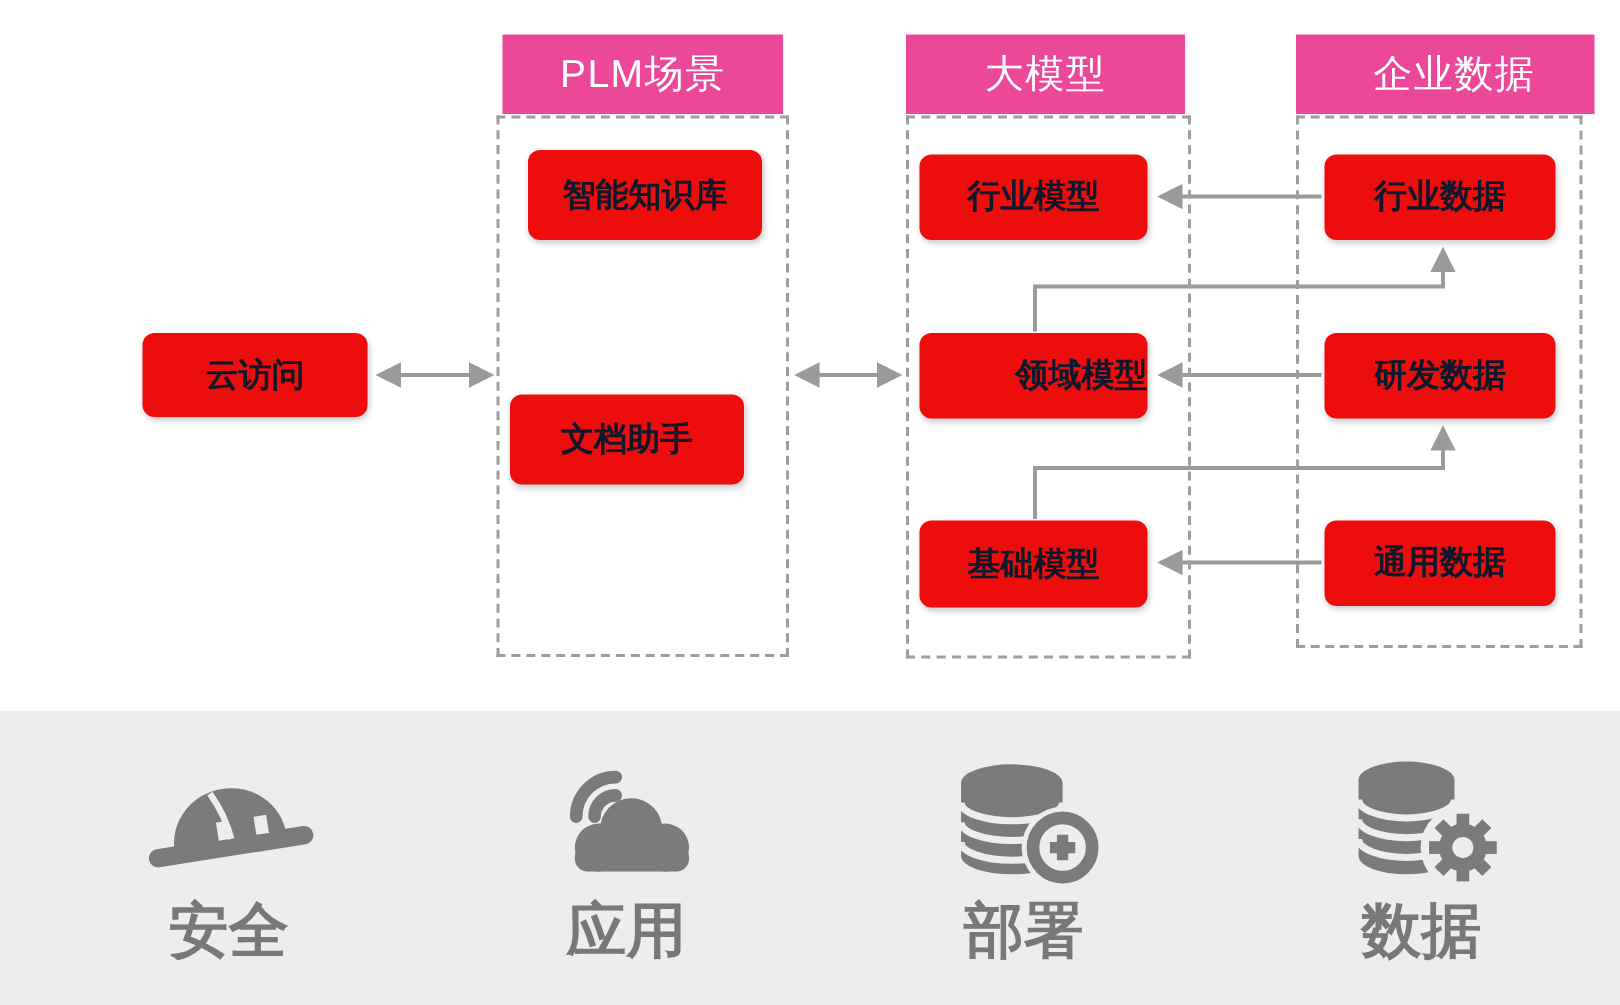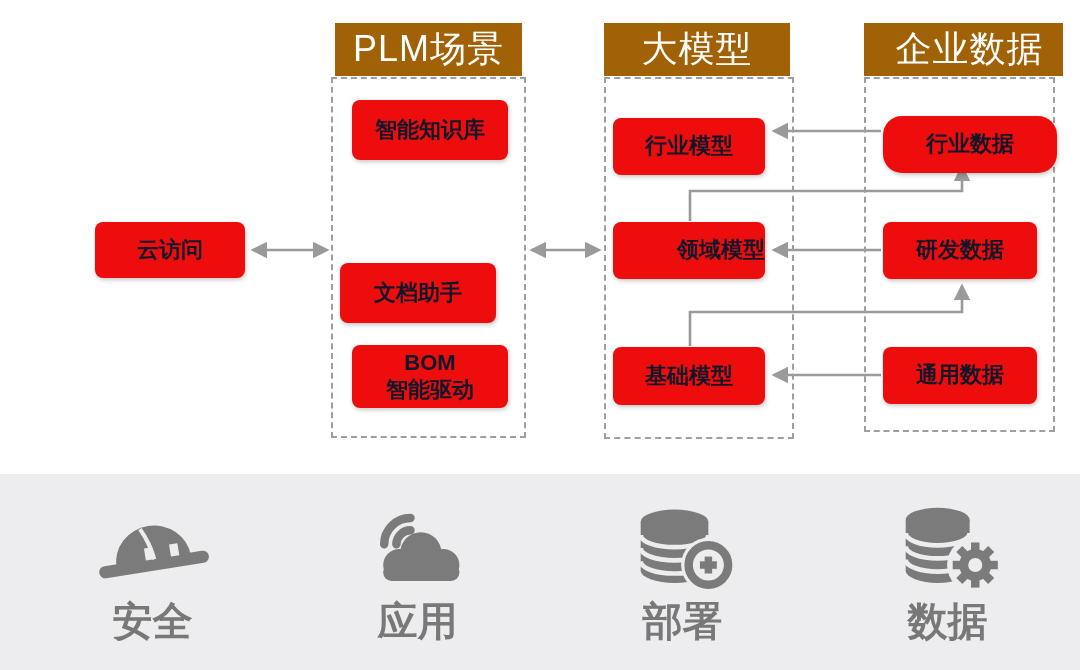--- a/index.html
+++ b/index.html
@@ -11,49 +11,49 @@
   .stage{position:absolute;left:0;top:0;width:1080px;height:474px;}
   
   .redbox{
     position:absolute;background:#ee0d0d;color:#0f172a;
     display:flex;flex-direction:column;align-items:center;justify-content:center;
     border-radius:8px;font-weight:bold;font-size:22px;line-height:1.2;
     text-align:center;box-shadow:1px 2px 4px rgba(0,0,0,.22);
   }
   
   .group-header{
-    position:absolute;background:#a16207;color:#ffffff;
+    position:absolute;background:#ec4899;color:#ffffff;
     display:flex;align-items:center;justify-content:center;
-    font-size:36px;font-weight:400;letter-spacing:1px;
+    font-size:26px;font-weight:400;letter-spacing:1px;
   }
   
   .group-box{
     position:absolute;border:2px dashed #9e9e9e;background:transparent;
   }
   .connectors{position:absolute;left:0;top:0;pointer-events:none;}
 
   
   .n-cloud{left:95px;top:222px;width:150px;height:56px;}
 
   .hdr-plm{left:335px;top:23px;width:187px;height:53px;}
   .box-plm{left:331px;top:77px;width:191px;height:357px;}
   .n-kb  {left:352px;top:100px;width:156px;height:60px;}
   .n-pm  {left:352px;top:184px;width:156px;height:59px;}
   .n-doc {left:340px;top:263px;width:156px;height:60px;}
   .n-bom {left:352px;top:345px;width:156px;height:63px;}
 
   .hdr-model{left:604px;top:23px;width:186px;height:53px;}
   .box-model{left:604px;top:77px;width:186px;height:358px;}
-  .n-indm{left:613px;top:118px;width:152px;height:57px;}
+  .n-indm{left:613px;top:103px;width:152px;height:57px;}
   .n-domm{left:613px;top:222px;width:152px;height:57px;align-items:flex-end;}
   .n-basm{left:613px;top:347px;width:152px;height:58px;}
 
   .hdr-data{left:864px;top:23px;width:187px;height:53px;padding-left:12px;}
   .box-data{left:864px;top:77px;width:187px;height:351px;}
-  .n-indd{left:883px;top:116px;width:174px;height:57px;border-radius:19px;}
+  .n-indd{left:883px;top:103px;width:154px;height:57px;}
   .n-rdd {left:883px;top:222px;width:154px;height:57px;}
   .n-gend{left:883px;top:347px;width:154px;height:57px;}
 
   
   .band{
     position:absolute;left:0;top:474px;width:1080px;height:196px;
     background:#ededef;display:flex;align-items:center;
     padding-left:20px;box-sizing:border-box;
   }
   .band-item{
@@ -94,24 +94,20 @@
   <div class="group-header hdr-plm">
     <span>PLM场景</span>
   </div>
   <div class="group-box box-plm"></div>
   <div class="redbox n-kb">
     <span>智能知识库</span>
   </div>
   <div class="redbox n-doc">
     <span>文档助手</span>
   </div>
-  <div class="redbox n-bom">
-    <span>BOM</span>
-    <span>智能驱动</span>
-  </div>
 
   <div class="group-header hdr-model">
     <span>大模型</span>
   </div>
   <div class="group-box box-model"></div>
   <div class="redbox n-indm">
     <span>行业模型</span>
   </div>
   <div class="redbox n-domm">
     <span>领域模型</span>

